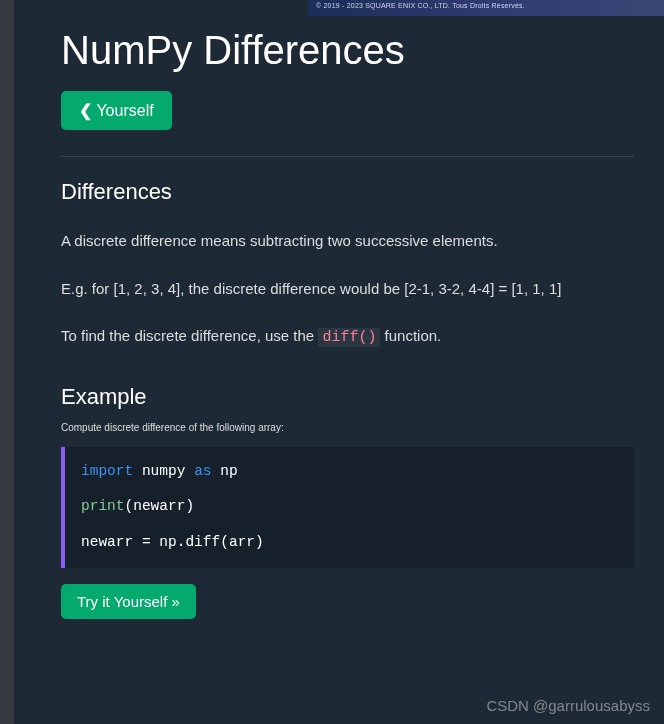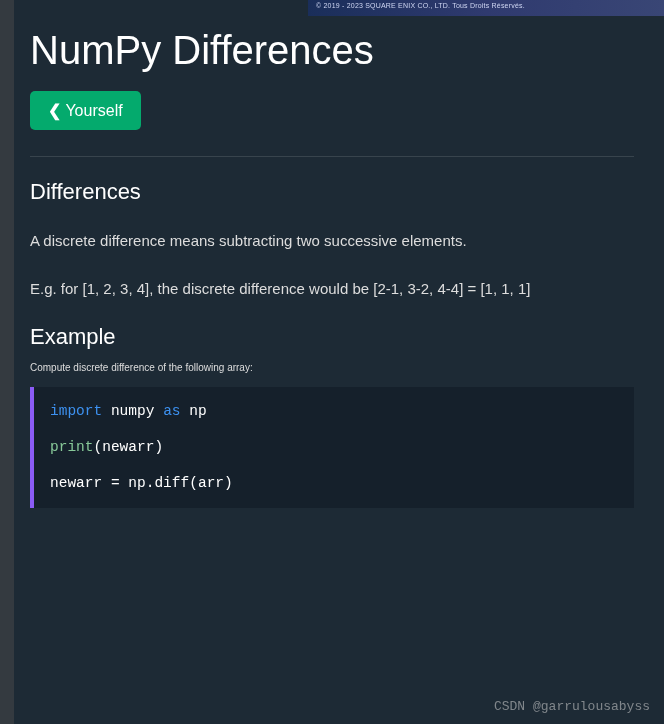--- a/index.html
+++ b/index.html
@@ -13,21 +13,21 @@
     position: relative;
   }
   .left-rail {
     position: absolute;
     left: 0; top: 0; width: 14px; height: 100%;
     background: #343a40;
   }
   .content {
     position: absolute;
     left: 14px; right: 0; top: 0; bottom: 0;
-    padding: 0 30px 0 16px;
+    padding: 0 30px 0 47px;
   }
   .ad-banner {
     position: absolute;
     top: 0;
     right: 0;
     width: 356px;
     height: 16px;
     background: linear-gradient(90deg, #1a2e5a 0%, #2f3a6f 50%, #394675 100%);
     overflow: hidden;
   }
@@ -83,21 +83,21 @@
     margin-top: 25px;
   }
   code.inline-code {
     font-family: Consolas, "Courier New", monospace;
     font-size: 15px;
     color: #ff7b9c;
     background: rgba(222,222,222,0.07);
     padding: 1px 4px;
   }
   .example-block {
-    margin-top: 24px;
+    margin-top: 34px;
   }
   h3.example-title {
     font-size: 22px;
     font-weight: 400;
     color: #fff;
     font-family: "Segoe UI", Arial, sans-serif;
     margin-bottom: 12px;
   }
   p.example-desc {
     font-size: 10px;
@@ -127,23 +127,23 @@
     font-size: 15px;
     border-radius: 5px;
     border: none;
     cursor: pointer;
     font-family: Verdana, sans-serif;
   }
   .watermark {
     position: absolute;
     right: 14px;
     bottom: 10px;
-    font-size: 13px;
+    font-size: 15px;
     color: rgba(210,210,210,0.55);
-    font-family: Liberation Mono, monospace;
+    font-family: Liberation Sans, sans-serif;
     pointer-events: none;
   }
 </style>
 </head>
 <body>
 
 <div class="left-rail"></div>
 
 <div class="content">
 
@@ -157,28 +157,34 @@
     <span class="chev">❮</span>
     <span>Yourself</span>
   </button>
 
   <hr class="sep">
 
   <h2 class="section-title">Differences</h2>
 
   <p class="para">A discrete difference means subtracting two successive elements.</p>
   <p class="para">E.g. for [1, 2, 3, 4], the discrete difference would be [2-1, 3-2, 4-4] = [1, 1, 1]</p>
+  <p class="para">
+    <span>To find the discrete difference, use the </span><code class="inline-code">diff()</code><span> function.</span>
+  </p>
 
   <div class="example-block">
     <h3 class="example-title">Example</h3>
     <p class="example-desc">Compute discrete difference of the following array:</p>
 
     <div class="code-box">
       <div class="line"><span class="kw">import</span><span> numpy </span><span class="kw">as</span><span> np</span></div>
       <div class="line"><span class="kw2">print</span><span>(newarr)</span></div>
       <div class="line">newarr = np.diff(arr)</div>
     </div>
 
+    <button class="try-btn">
+      <span>Try it Yourself »</span>
+    </button>
   </div>
 
 </div>
 
 <div class="watermark">CSDN @garrulousabyss</div>
 
 </body></html>

